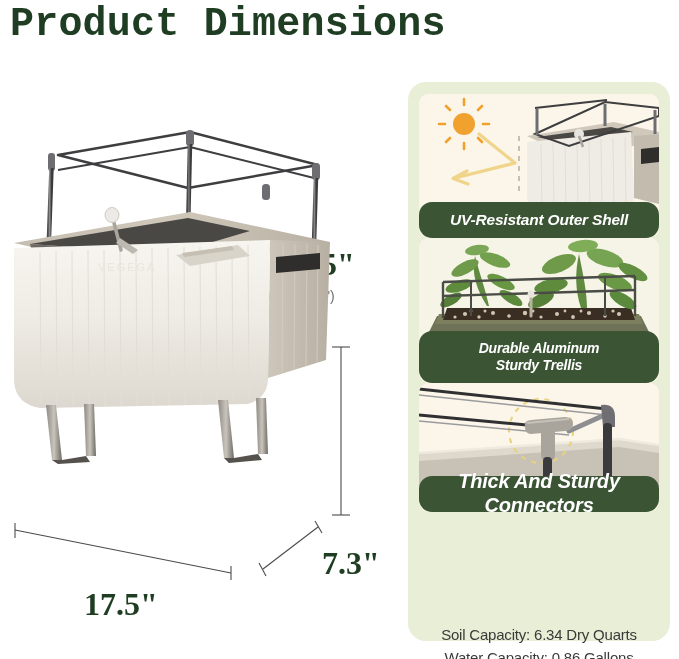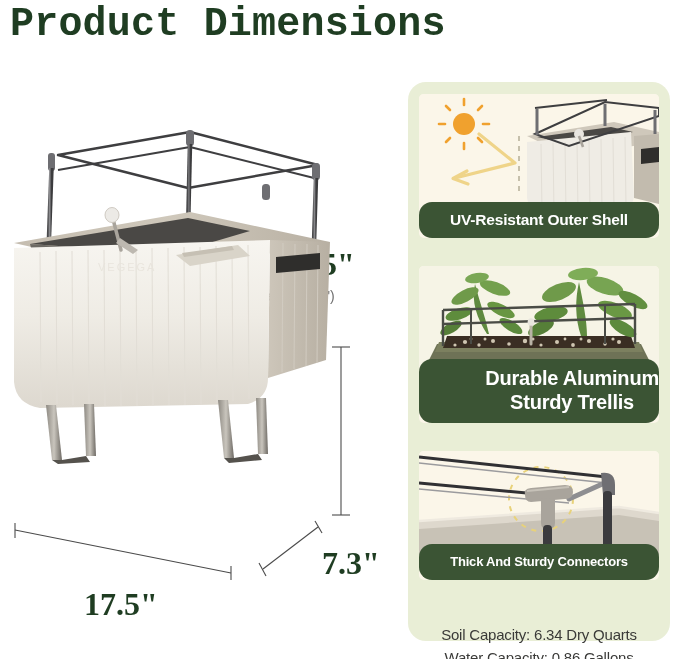--- a/index.html
+++ b/index.html
@@ -34,38 +34,38 @@
 
   .svg-abs{position:absolute;left:0;top:0;width:400px;height:599px;overflow:visible;}
 
   
   .panel{
     position:absolute;left:408px;top:82px;width:262px;height:559px;
     background:#e9eed6;border-radius:18px;
   }
   .cards{position:absolute;left:11px;top:12px;width:240px;}
   .card{
-    position:relative;width:240px;border-radius:5px;overflow:hidden;
-    background:#fbf6e9;margin-bottom:28px;
+    position:relative;width:240px;border-radius:10px;overflow:hidden;
+    background:#fbf6e9;margin-bottom:0;font-style:italic;
   }
   .card-img{position:relative;width:240px;overflow:hidden;background:#fbf6e9;}
   .card1 .card-img{height:120px;}
   .card2 .card-img{height:103px;}
   .card3 .card-img{height:105px;}
 
   .card-label{
     position:relative;background:#3b5434;color:#ffffff;
     border-radius:13px;text-align:center;
     font-weight:700;font-size:15.5px;letter-spacing:-0.2px;
     display:flex;align-items:center;justify-content:center;
     line-height:1.18;
   }
   .card1 .card-label{height:36px;margin-top:-12px;}
-  .card2 .card-label{height:64px;margin-top:-10px;font-size:20px;justify-content:flex-end;}
-  .card3 .card-label{height:36px;margin-top:-12px;font-size:13px;}
+  .card2 .card-label{height:52px;margin-top:-10px;font-size:14px;}
+  .card3 .card-label{height:36px;margin-top:-12px;font-size:20px;}
 
   .capacity{
     position:absolute;left:0;right:0;top:541px;text-align:center;
     color:#3a3a38;font-size:15px;line-height:1.55;letter-spacing:-0.2px;
   }
   .capacity div{white-space:nowrap;}
 
   .inner-svg{position:absolute;left:0;top:0;}
 </style>
 </head>

